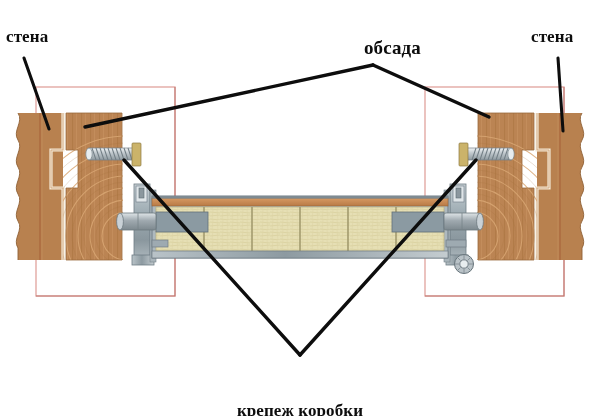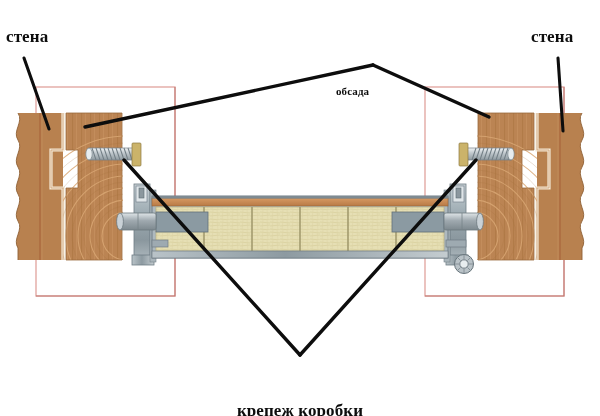--- a/index.html
+++ b/index.html
@@ -27,21 +27,21 @@
     position: absolute;
     font-family: "Liberation Serif", "DejaVu Serif", serif;
     font-weight: bold;
     color: #0d0d0d;
     white-space: pre;
     line-height: 1.12;
     letter-spacing: 0.1px;
   }
   #label-wall-left  { left: 6px;   top: 27px;  font-size: 17px; }
   #label-wall-right { left: 531px; top: 27px;  font-size: 17px; }
-  #label-casing     { left: 336px; top: 37px;  font-size: 11px; margin-top: 48px; }
+  #label-casing     { left: 364px; top: 37px;  font-size: 19px; }
   #label-fasteners  {
     left: 200px; top: 363px; font-size: 17px; text-align: center; width: 200px;
   }
 </style>
 </head>
 <body>
 
 <div id="canvas">
 
   <svg id="diagram-svg" viewBox="0 0 600 416">

